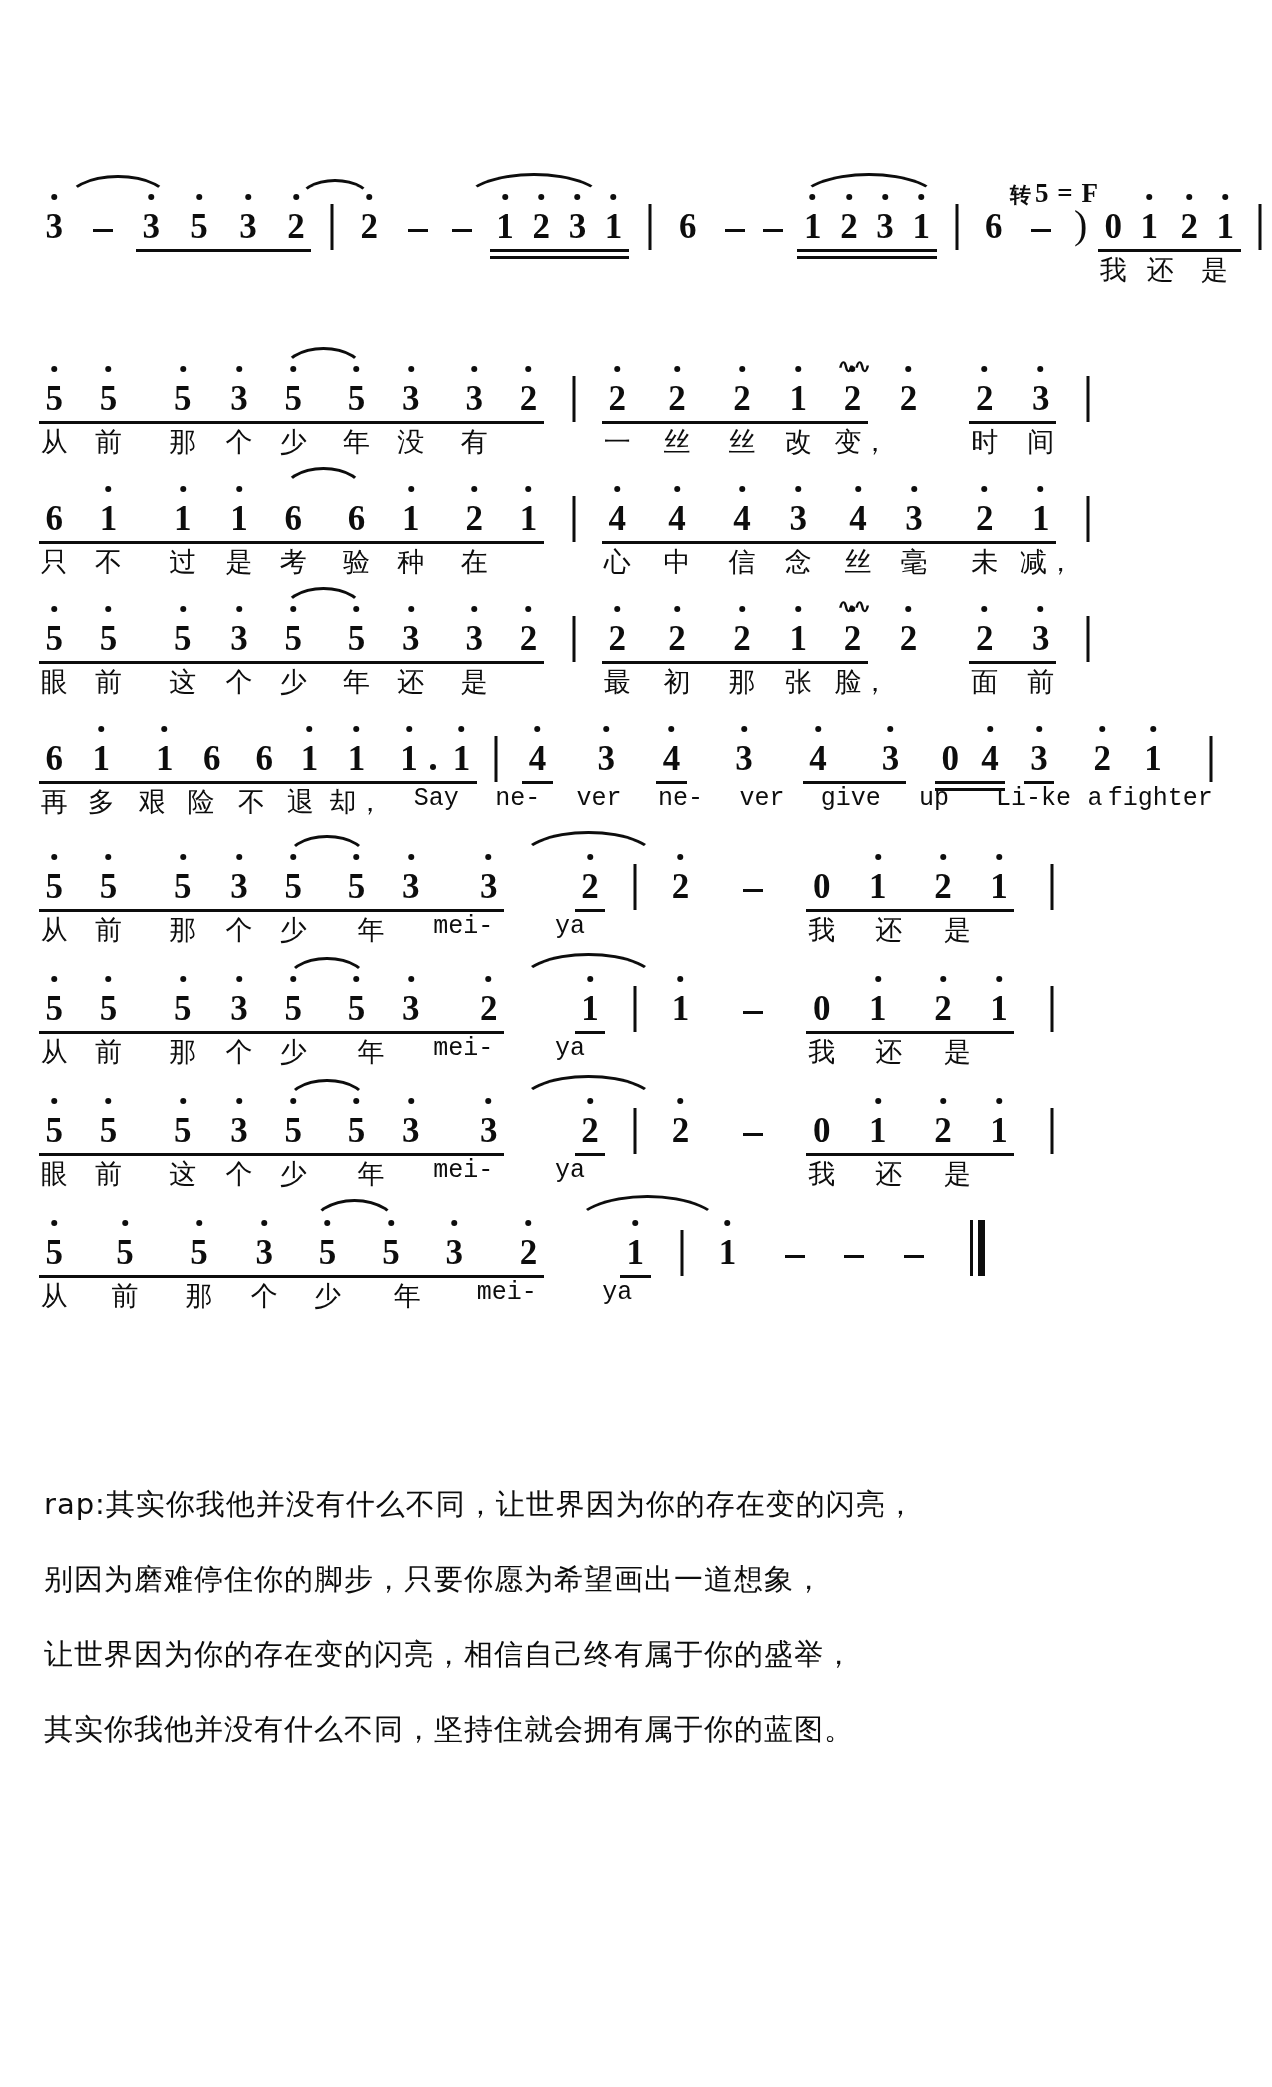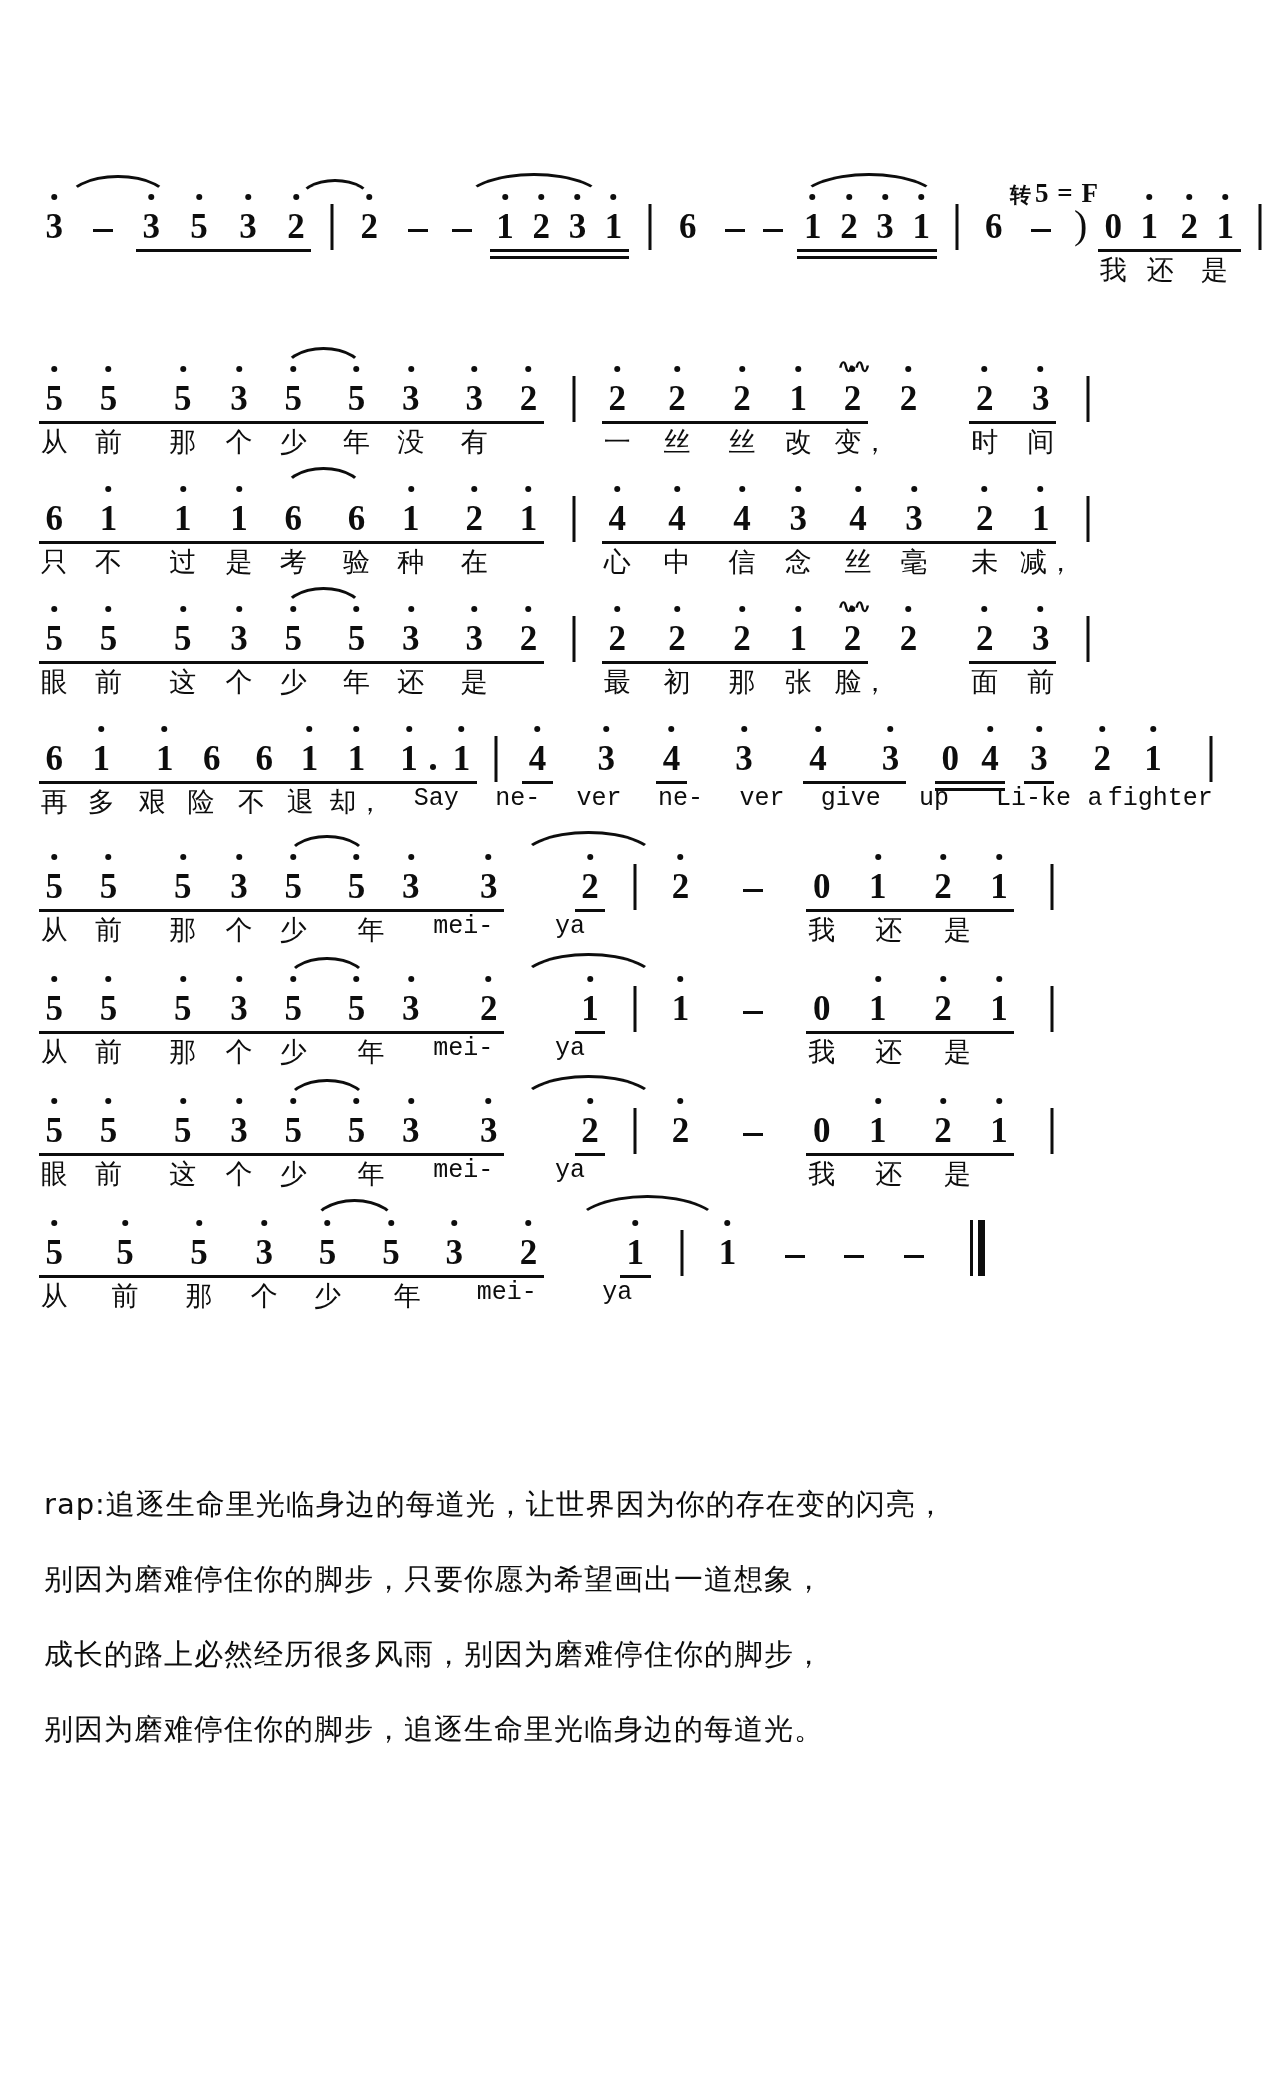--- a/index.html
+++ b/index.html
@@ -573,19 +573,19 @@
           <div class="syl" style="left: 226.25px;">个</div>
           <div class="syl" style="left: 289.6px;">少</div>
           <div class="syl" style="left: 369.24px;">年</div>
           <div class="syl latin" style="left: 468.79px;">mei-</div>
           <div class="syl latin" style="left: 579.2px;">ya</div>
         </div>
       </div>
     </div>
 
   <div class="rapblock">
-    <div class="rapline">rap:追逐生命里光临身边的每道光，让世界因为你的存在变的闪亮，</div>
+    <div class="rapline">rap:其实你我他并没有什么不同，让世界因为你的存在变的闪亮，</div>
     <div class="rapline">别因为磨难停住你的脚步，只要你愿为希望画出一道想象，</div>
-    <div class="rapline">成长的路上必然经历很多风雨，别因为磨难停住你的脚步，</div>
-    <div class="rapline">别因为磨难停住你的脚步，追逐生命里光临身边的每道光。</div>
+    <div class="rapline">让世界因为你的存在变的闪亮，相信自己终有属于你的盛举，</div>
+    <div class="rapline">其实你我他并没有什么不同，坚持住就会拥有属于你的蓝图。</div>
   </div>
 
 </div>
 
 </body></html>

